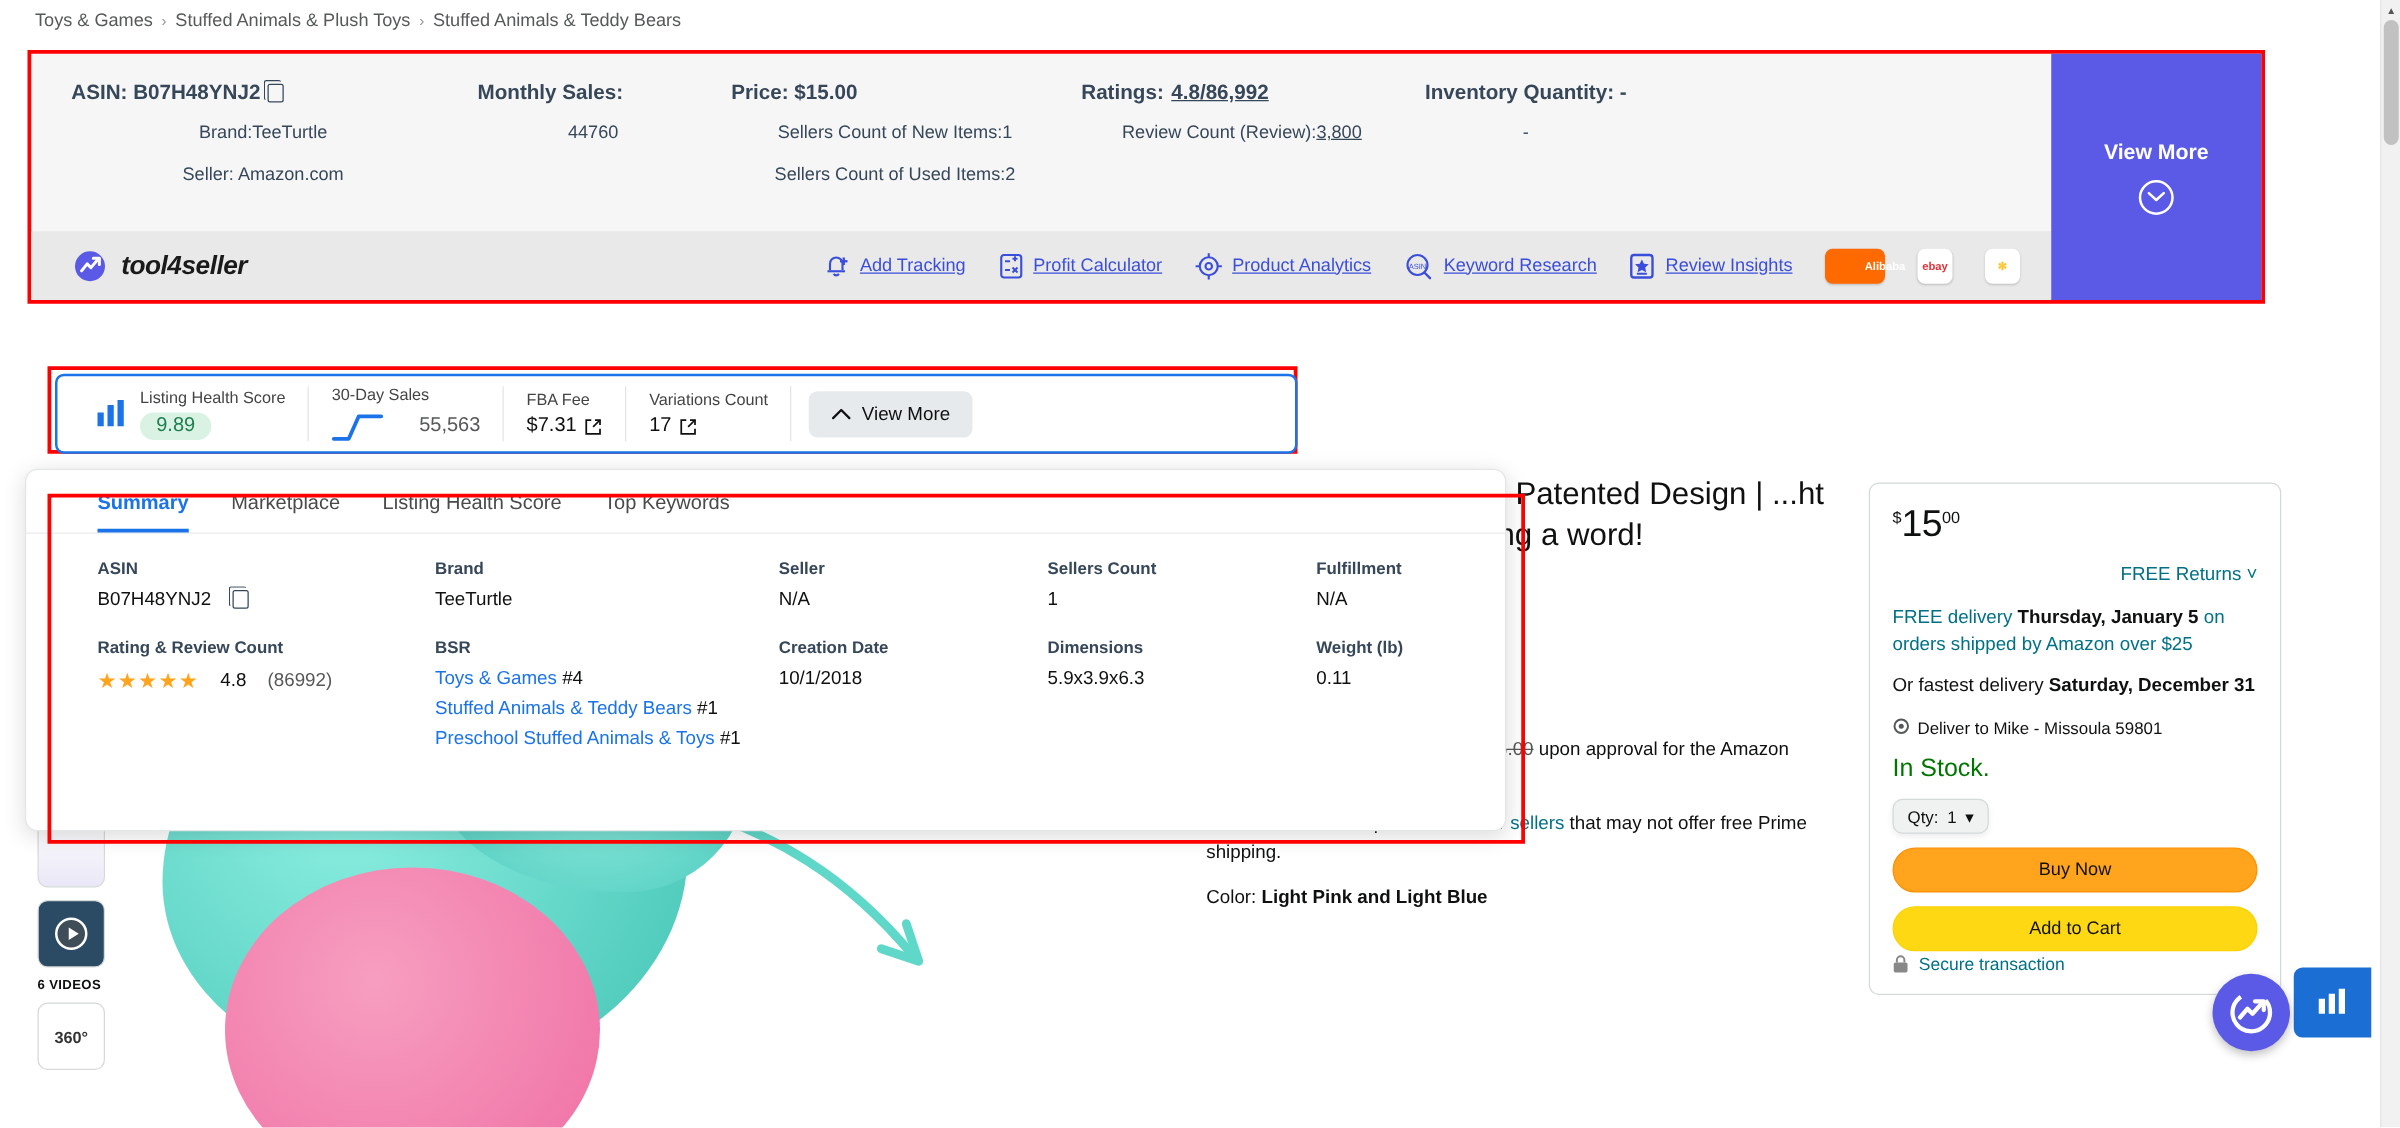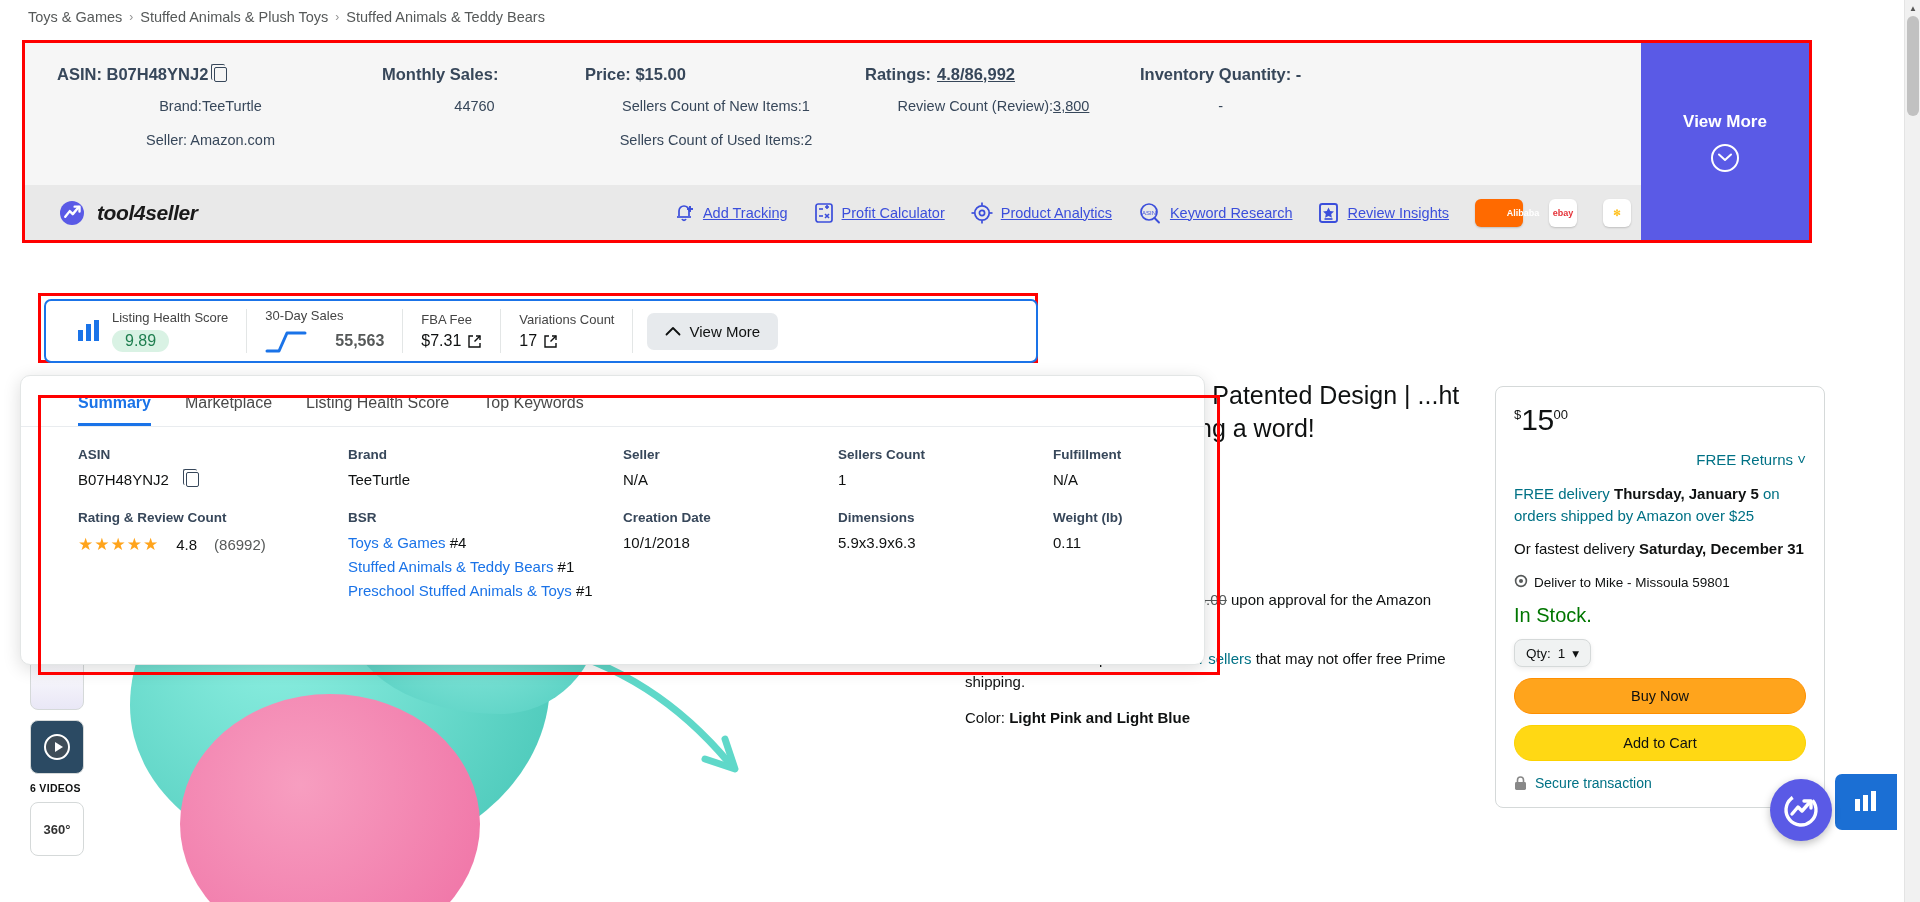--- a/index.html
+++ b/index.html
@@ -104,21 +104,21 @@
     display:inline-flex;align-items:center;gap:7px;margin-top:12px;
     background:#F0F2F2;border:1px solid #D5D9D9;border-radius:8px;
     padding:5px 11px;font-size:13.5px;box-shadow:0 2px 5px rgba(15,17,17,.08);
   }
   .btn{
     display:block;width:100%;text-align:center;border-radius:20px;border:1px solid;
     padding:9px 0;font-size:14.5px;margin-top:11px;cursor:pointer;
   }
   .btn-cart{background:#FFD814;border-color:#FCD200;}
   .btn-buy{background:#FFA41C;border-color:#FF8F00;}
-  .secure{display:flex;align-items:center;gap:8px;margin-top:14px;font-size:14px;color:#007185;}
+  .secure{display:flex;align-items:center;gap:8px;margin-top:2px;font-size:14px;color:#007185;}
 
   
   .fab{
     position:absolute;left:1770px;top:745px;width:62px;height:62px;border-radius:50%;
     background:#5A5AE6;display:flex;align-items:center;justify-content:center;
     box-shadow:0 3px 8px rgba(0,0,0,.25);
   }
   .sidetab{
     position:absolute;left:1835px;top:740px;width:62px;height:56px;border-radius:7px 0 0 7px;
     background:#1B6FD4;display:flex;align-items:center;justify-content:center;
@@ -129,21 +129,21 @@
     position:absolute;left:22px;top:40px;width:1790px;height:203px;
     border:3px solid #FF0000;background:#F6F6F6;
   }
   .t4s-metrics{ position:absolute;left:0;top:0;right:168px;height:145px;padding:22px 0 0 32px;display:flex;text-align:center;}
   .mcol{ padding-right:18px; }
   .mtitle{font-size:16.5px;font-weight:700;color:#37475A;display:flex;align-items:center;gap:6px;white-space:nowrap;}
   .mline{font-size:14.5px;color:#37475A;margin-top:12px;line-height:1.5;}
   .mline a,.ulink{color:#37475A;text-decoration:underline;}
 
   .t4s-bar{
-    position:absolute;left:0;bottom:0;right:152px;height:55px;background:#E9E9E9;
+    position:absolute;left:0;bottom:0;right:167px;height:55px;background:#E9E9E9;
     display:flex;align-items:center;padding-left:32px;
   }
   .brand{display:flex;align-items:center;gap:10px;}
   .brandtxt{font-size:21px;font-weight:800;font-style:italic;color:#1A1A1A;letter-spacing:-.4px;}
   .baritems{display:flex;align-items:center;gap:26px;margin-left:auto;padding-right:26px;}
   .baritem{display:flex;align-items:center;gap:8px;font-size:14.5px;color:#3B4EDB;}
   .baritem span{text-decoration:underline;white-space:nowrap;}
   .shopicon{width:28px;height:28px;border-radius:6px;display:flex;align-items:center;justify-content:center;
             font-size:9px;font-weight:bold;box-shadow:0 1px 2px rgba(0,0,0,.18);}
   .ic-alibaba{background:#FF6A00;color:#fff;padding-left:48px;}
@@ -448,21 +448,21 @@
         <div class="slabel">Listing Health Score</div>
         <div class="sval">
             <span class="score-pill">9.89</span>
           </div>
       </div>
     </div>
 
     <div class="sitem">
       <div>
         <div class="slabel">30-Day Sales</div>
-        <div class="sval" style="gap:14px;font-weight:bold;">
+        <div class="sval" style="gap:14px;">
           <svg width="56" height="26" viewBox="0 0 56 26">
             <path d="M2 23 L14 23 L22 5 L40 5" fill="none" stroke="#1A73E8" stroke-width="3" stroke-linecap="round" stroke-linejoin="round"></path>
           </svg>
           <span class="grey">55,563</span>
         </div>
       </div>
     </div>
 
     <div class="sitem">
       <div>

